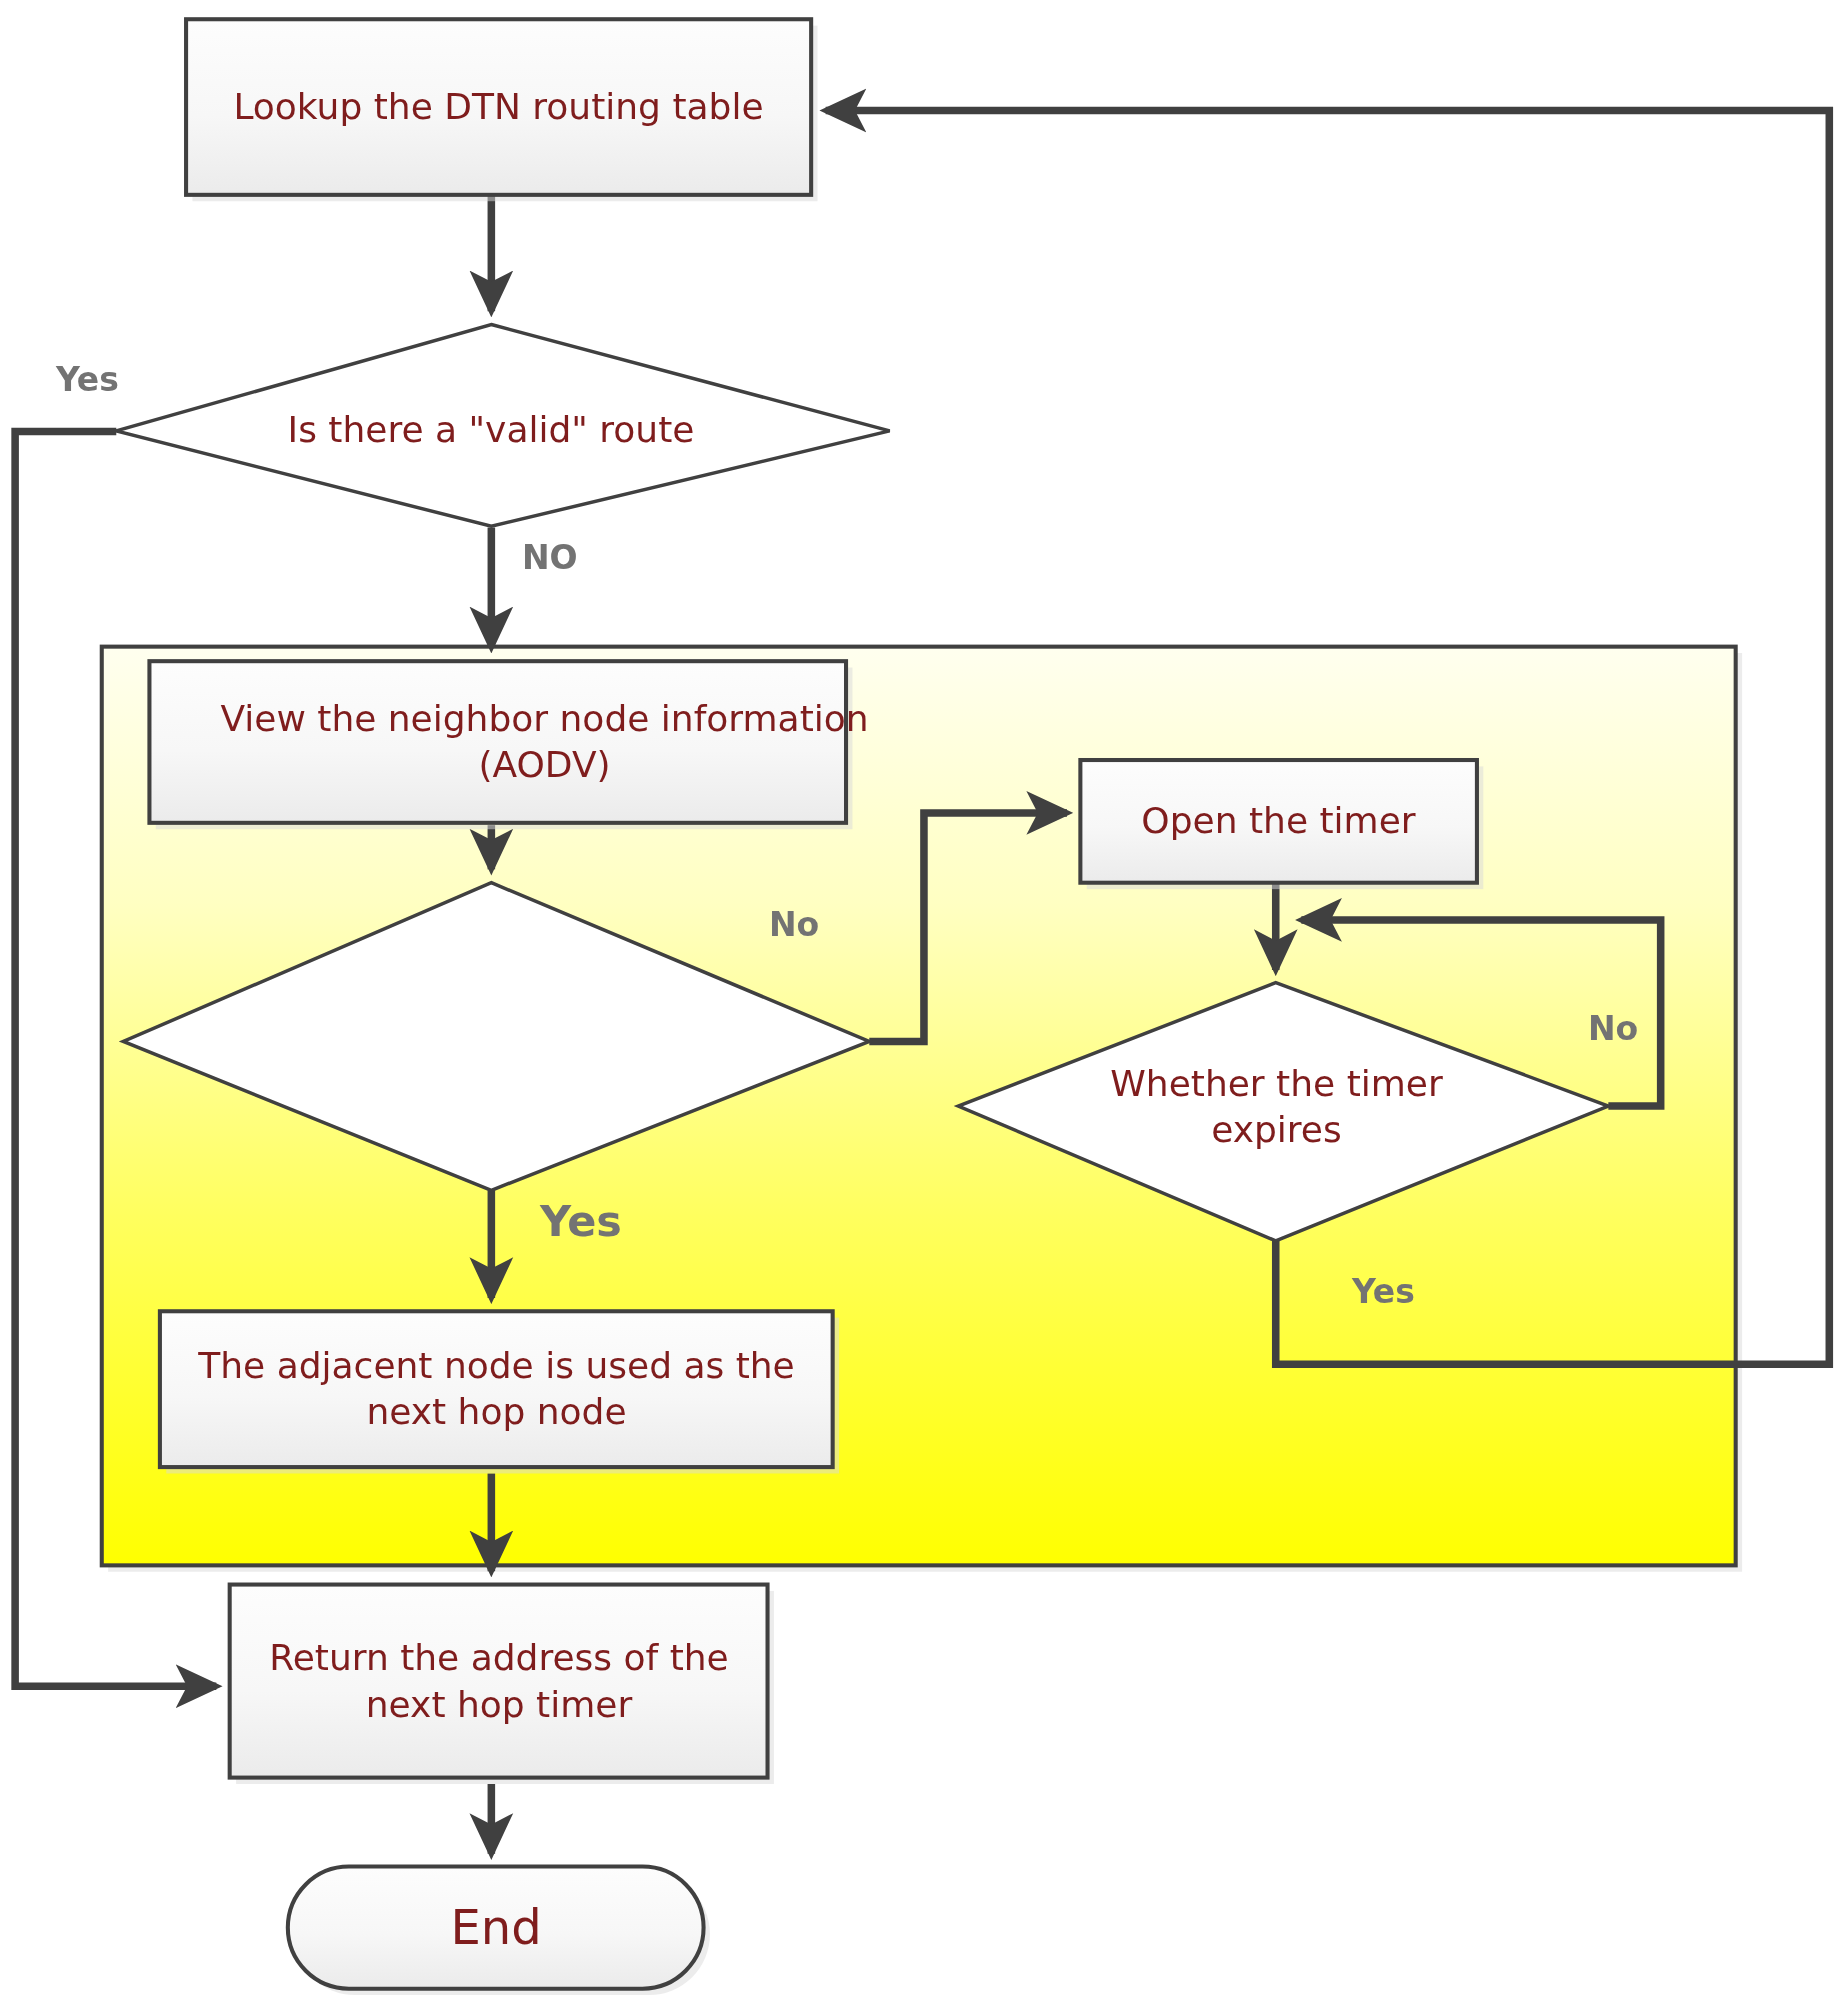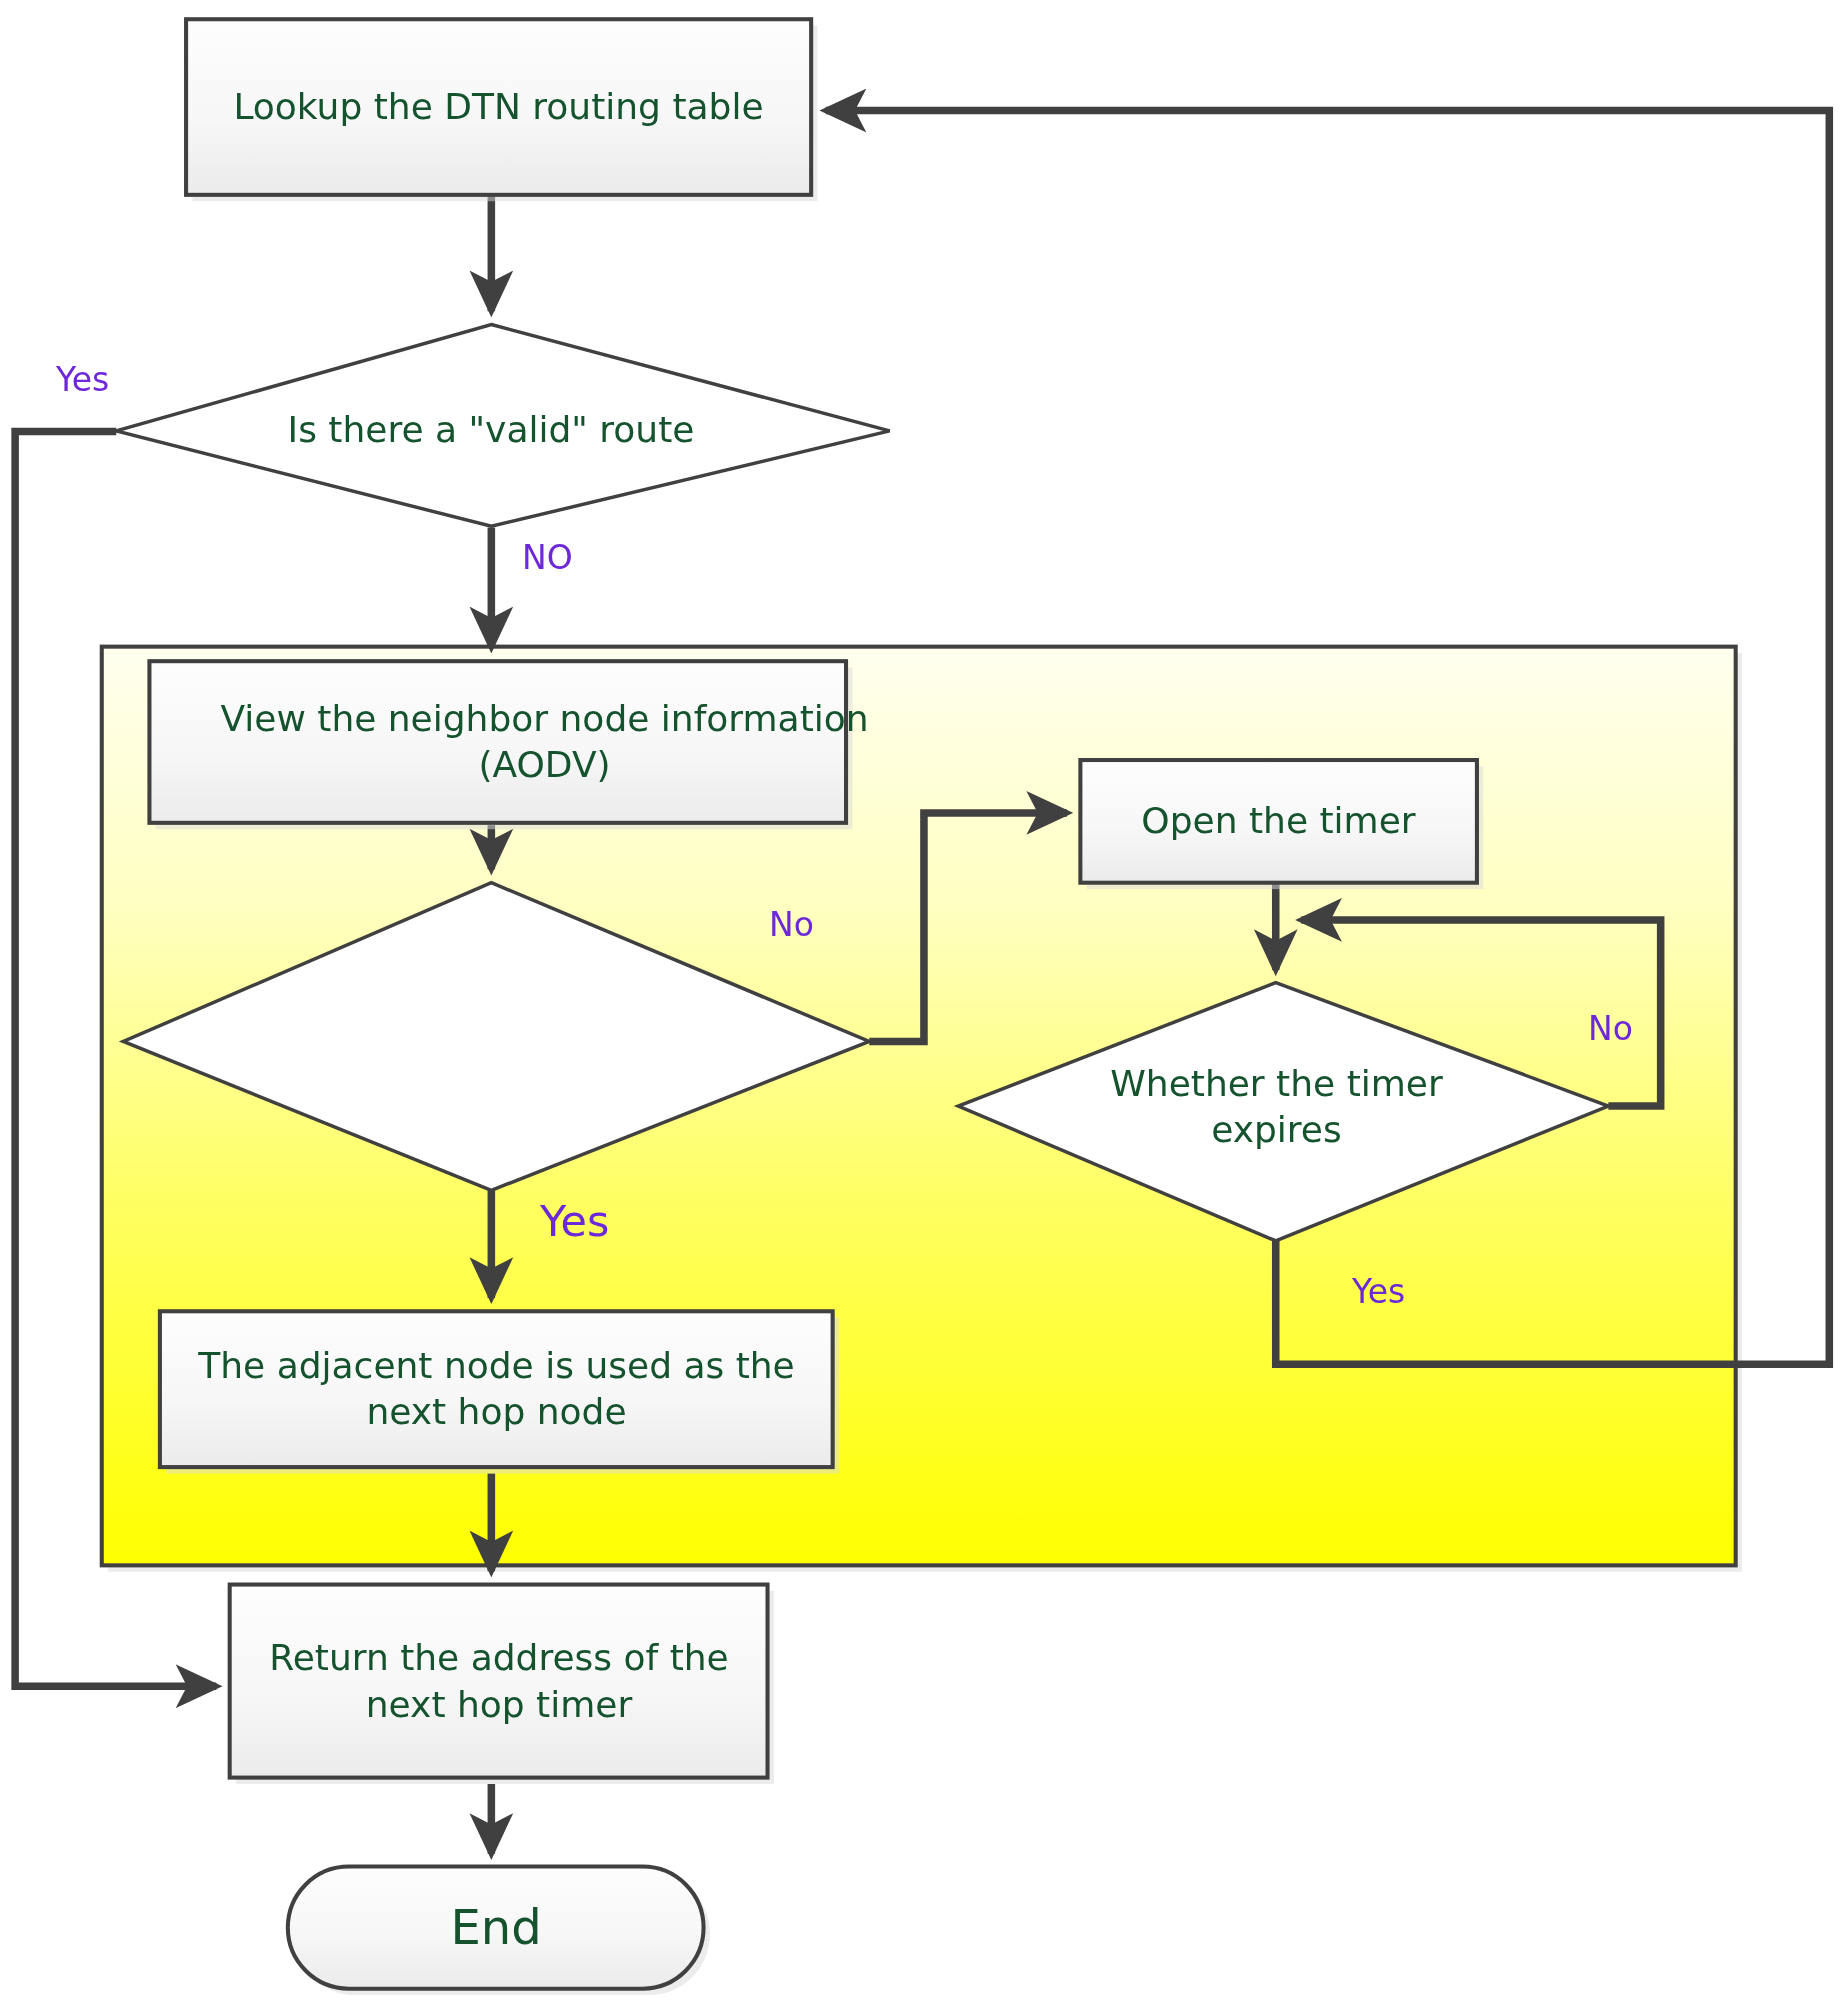--- a/index.html
+++ b/index.html
@@ -11,31 +11,32 @@
     font-family:"DejaVu Sans","Liberation Sans",sans-serif;
     overflow:hidden;
   }
   #canvas{position:absolute;left:0;top:0;width:1845px;height:2005px;}
 
   
   .node-label{
     position:absolute;
     display:flex;align-items:center;justify-content:center;
     text-align:center;
-    color:#14532d;
+    color:#7f1d1d;
     line-height:1.28;
     pointer-events:none;
     white-space:pre-line;
   }
   .edge-label{
     position:absolute;
-    color:#6d28d9;
+    color:#737373;
     line-height:1;
     pointer-events:none;
     white-space:nowrap;
+    font-weight:bold;
   }
   .fs-proc{font-size:36px;}
   .fs-dec{font-size:36px;}
   .fs-end{font-size:48px;}
   .fs-edge{font-size:33px;}
   .fs-edge-big{font-size:43px;}
 </style>
 </head>
 <body>
 

